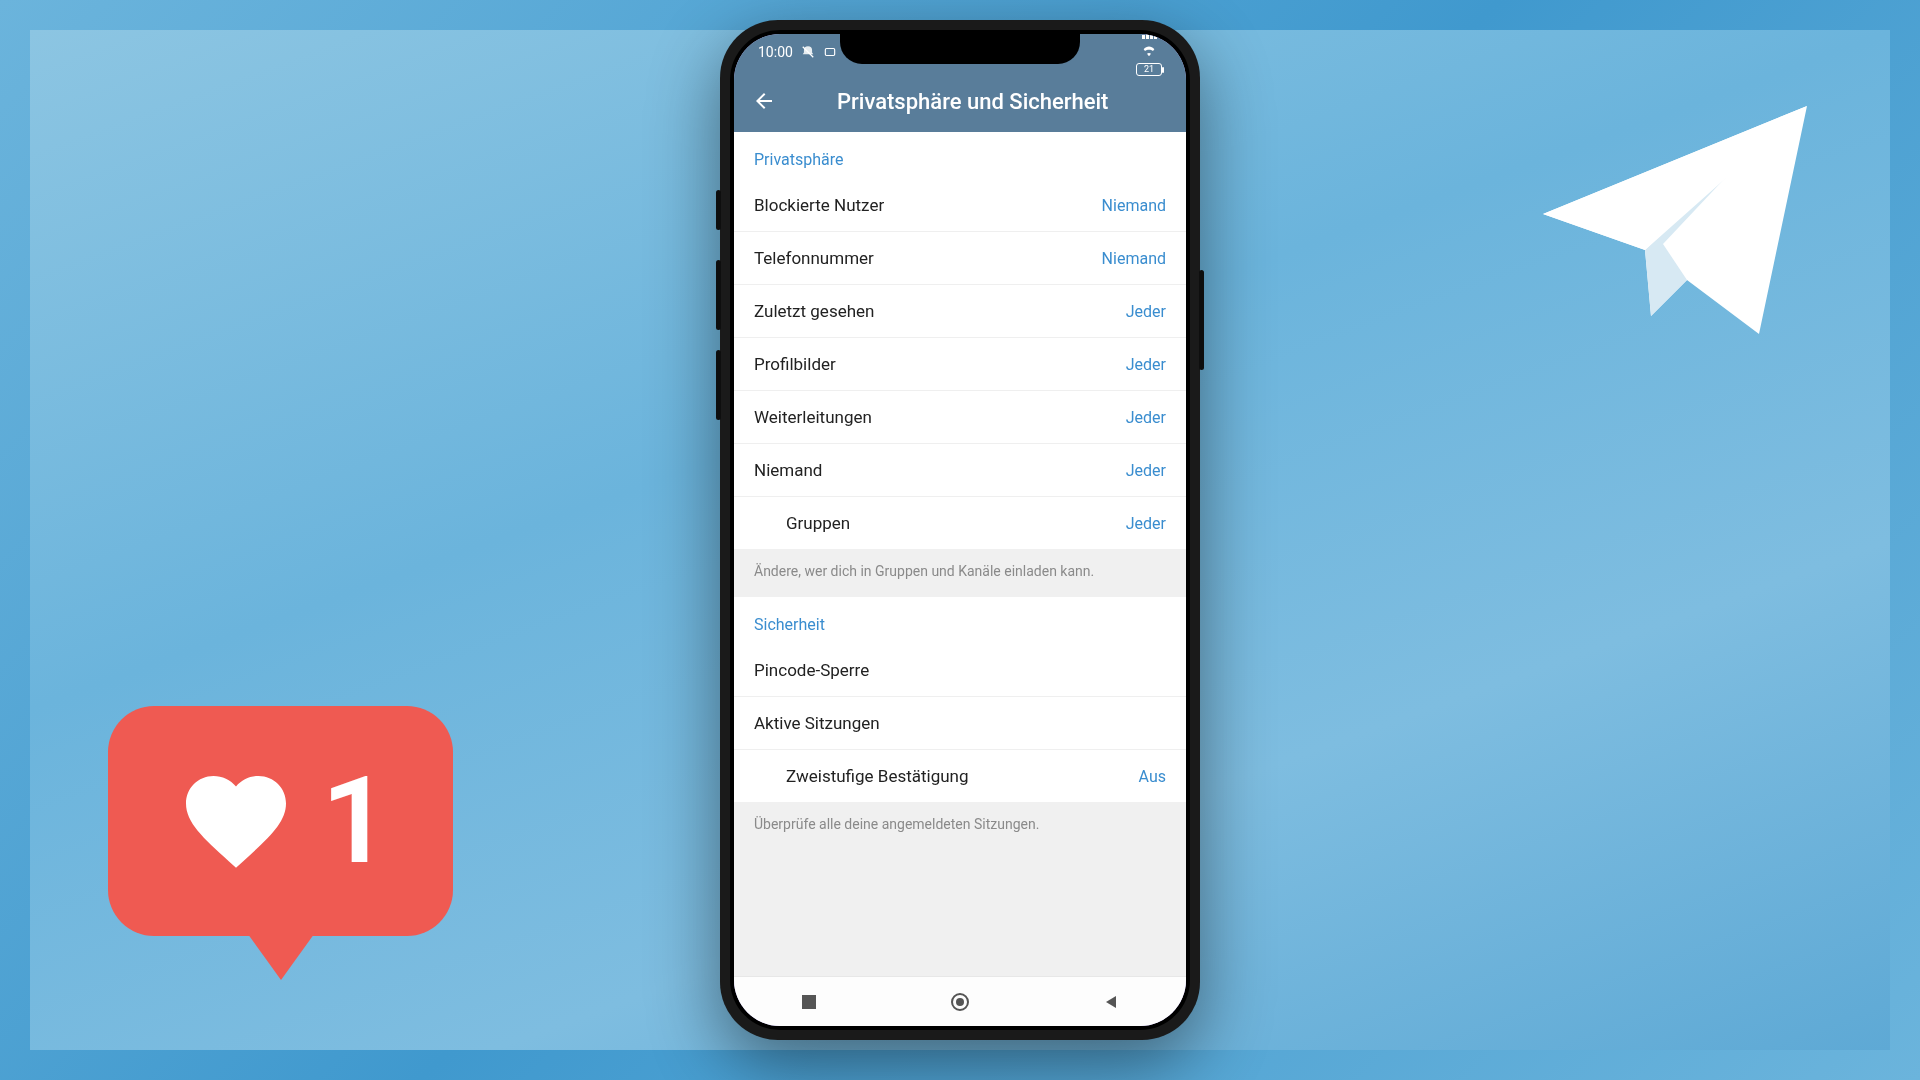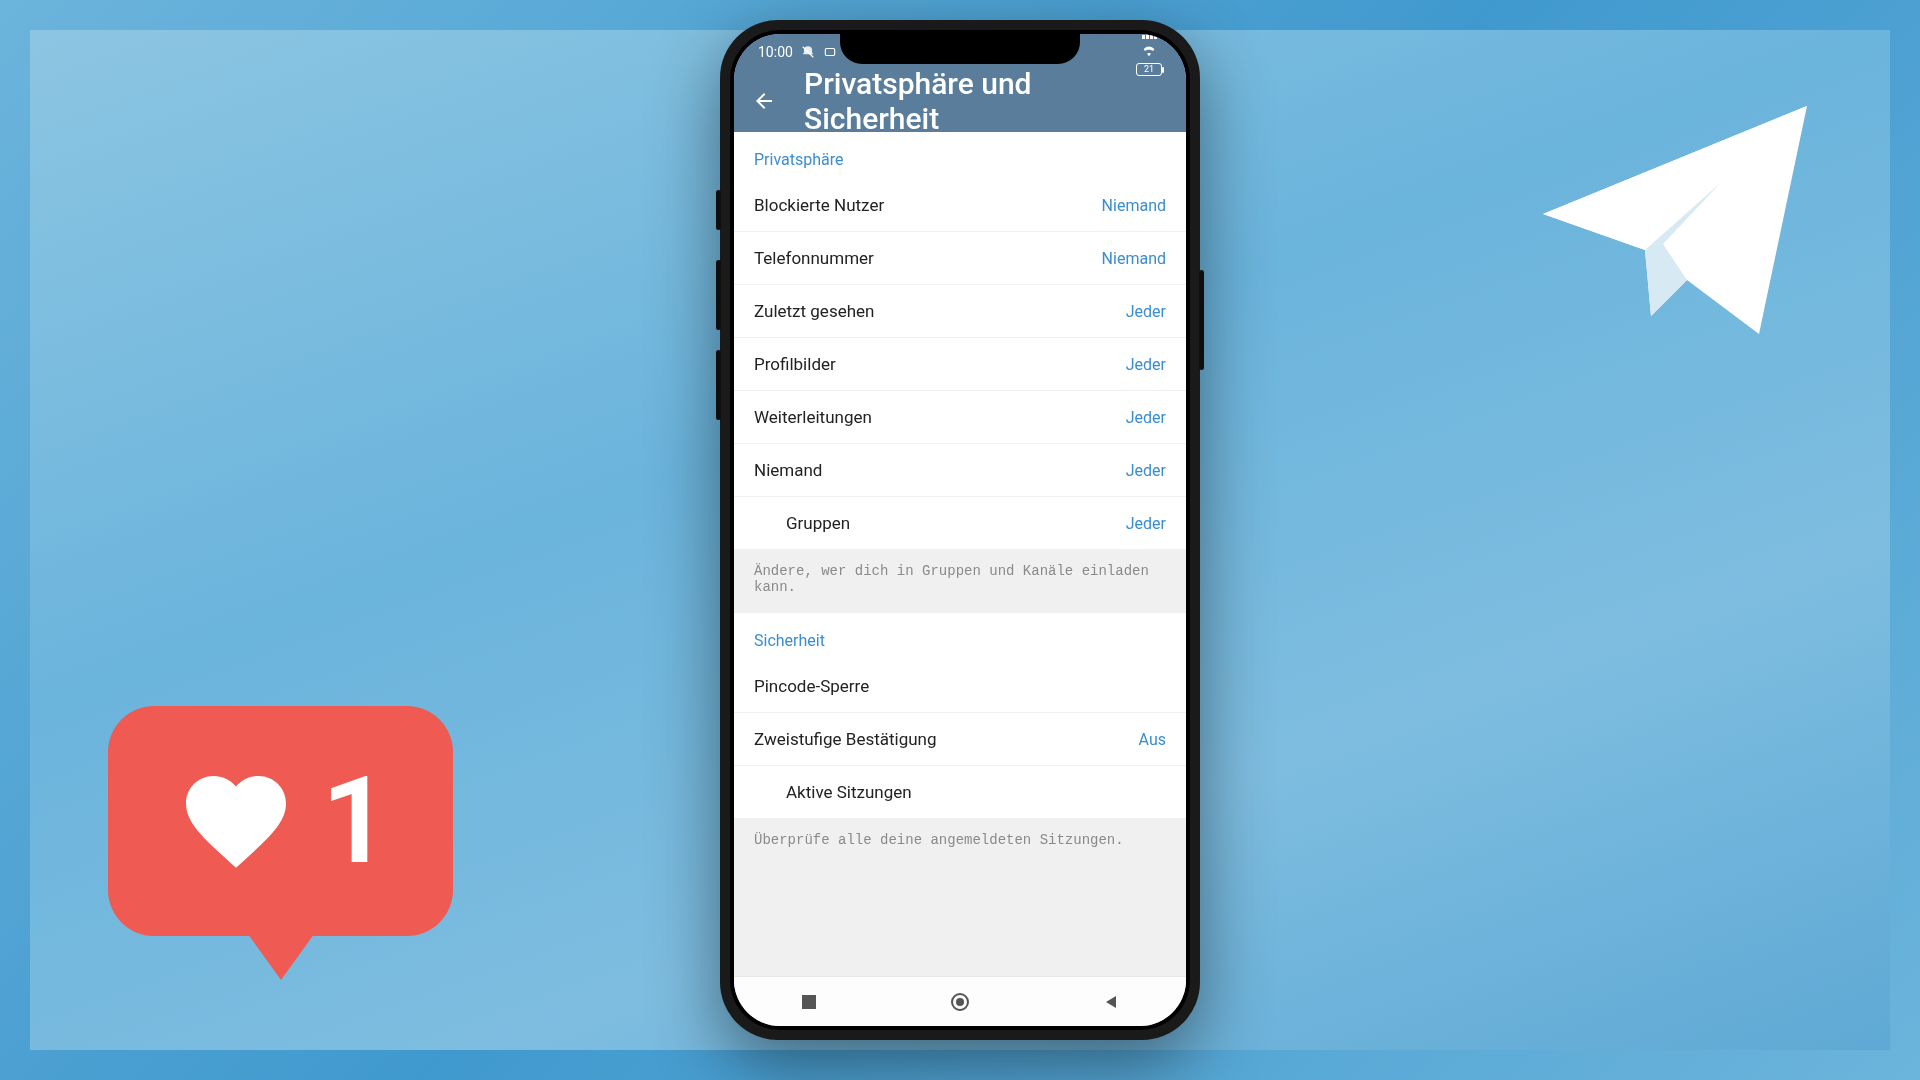--- a/index.html
+++ b/index.html
@@ -84,21 +84,21 @@
   .header {
     height: 62px;
     background: #597d9a;
     color: #fff;
     display: flex;
     align-items: center;
     padding: 0 18px;
     gap: 28px;
   }
   .back-icon { width: 24px; height: 24px; display:flex; align-items:center; justify-content:center; }
-  .header-title { font-size: 30px; font-weight: 500; }
+  .header-title { font-size: 22px; font-weight: 500; margin-left: 33px; }
 
   .content {
     flex: 1;
     overflow-y: auto;
     background: #f0f0f0;
   }
   .section { background:#fff; }
   .section-title {
     color: #3a8dcf;
     font-size: 16px;
@@ -114,21 +114,20 @@
     color: #222;
     border-bottom: 1px solid #efefef;
   }
   .row:last-child { border-bottom: none; margin-left: 32px; }
   .row .value { color: #3a8dcf; font-size: 16px; }
   .footer-text {
     padding: 14px 20px 18px 20px;
     font-size: 14px;
     color: #8a8a8a;
     background: #f0f0f0;
-    font-family: Liberation Mono, monospace;
   }
 
   .nav-bar {
     height: 50px;
     background: #fdfdfd;
     display: flex;
     align-items: center;
     justify-content: space-around;
     border-top: 1px solid #e7e7e7;
   }
@@ -277,26 +276,26 @@
         </div>
         <div class="footer-text">Ändere, wer dich in Gruppen und Kanäle einladen kann.</div>
 
         <div class="section">
           <div class="section-title">Sicherheit</div>
           <div class="row">
             <span>Pincode-Sperre</span>
             <span class="value"></span>
           </div>
           <div class="row">
+            <span>Aktive Sitzungen</span>
+            <span class="value"></span>
+          </div>
+          <div class="row">
             <span>Zweistufige Bestätigung</span>
             <span class="value">Aus</span>
-          </div>
-          <div class="row">
-            <span>Aktive Sitzungen</span>
-            <span class="value"></span>
           </div>
         </div>
         <div class="footer-text">Überprüfe alle deine angemeldeten Sitzungen.</div>
 
 
       </div>
 
       <div class="nav-bar">
         <div class="nav-btn">
           <svg width="16" height="16" viewBox="0 0 16 16">

